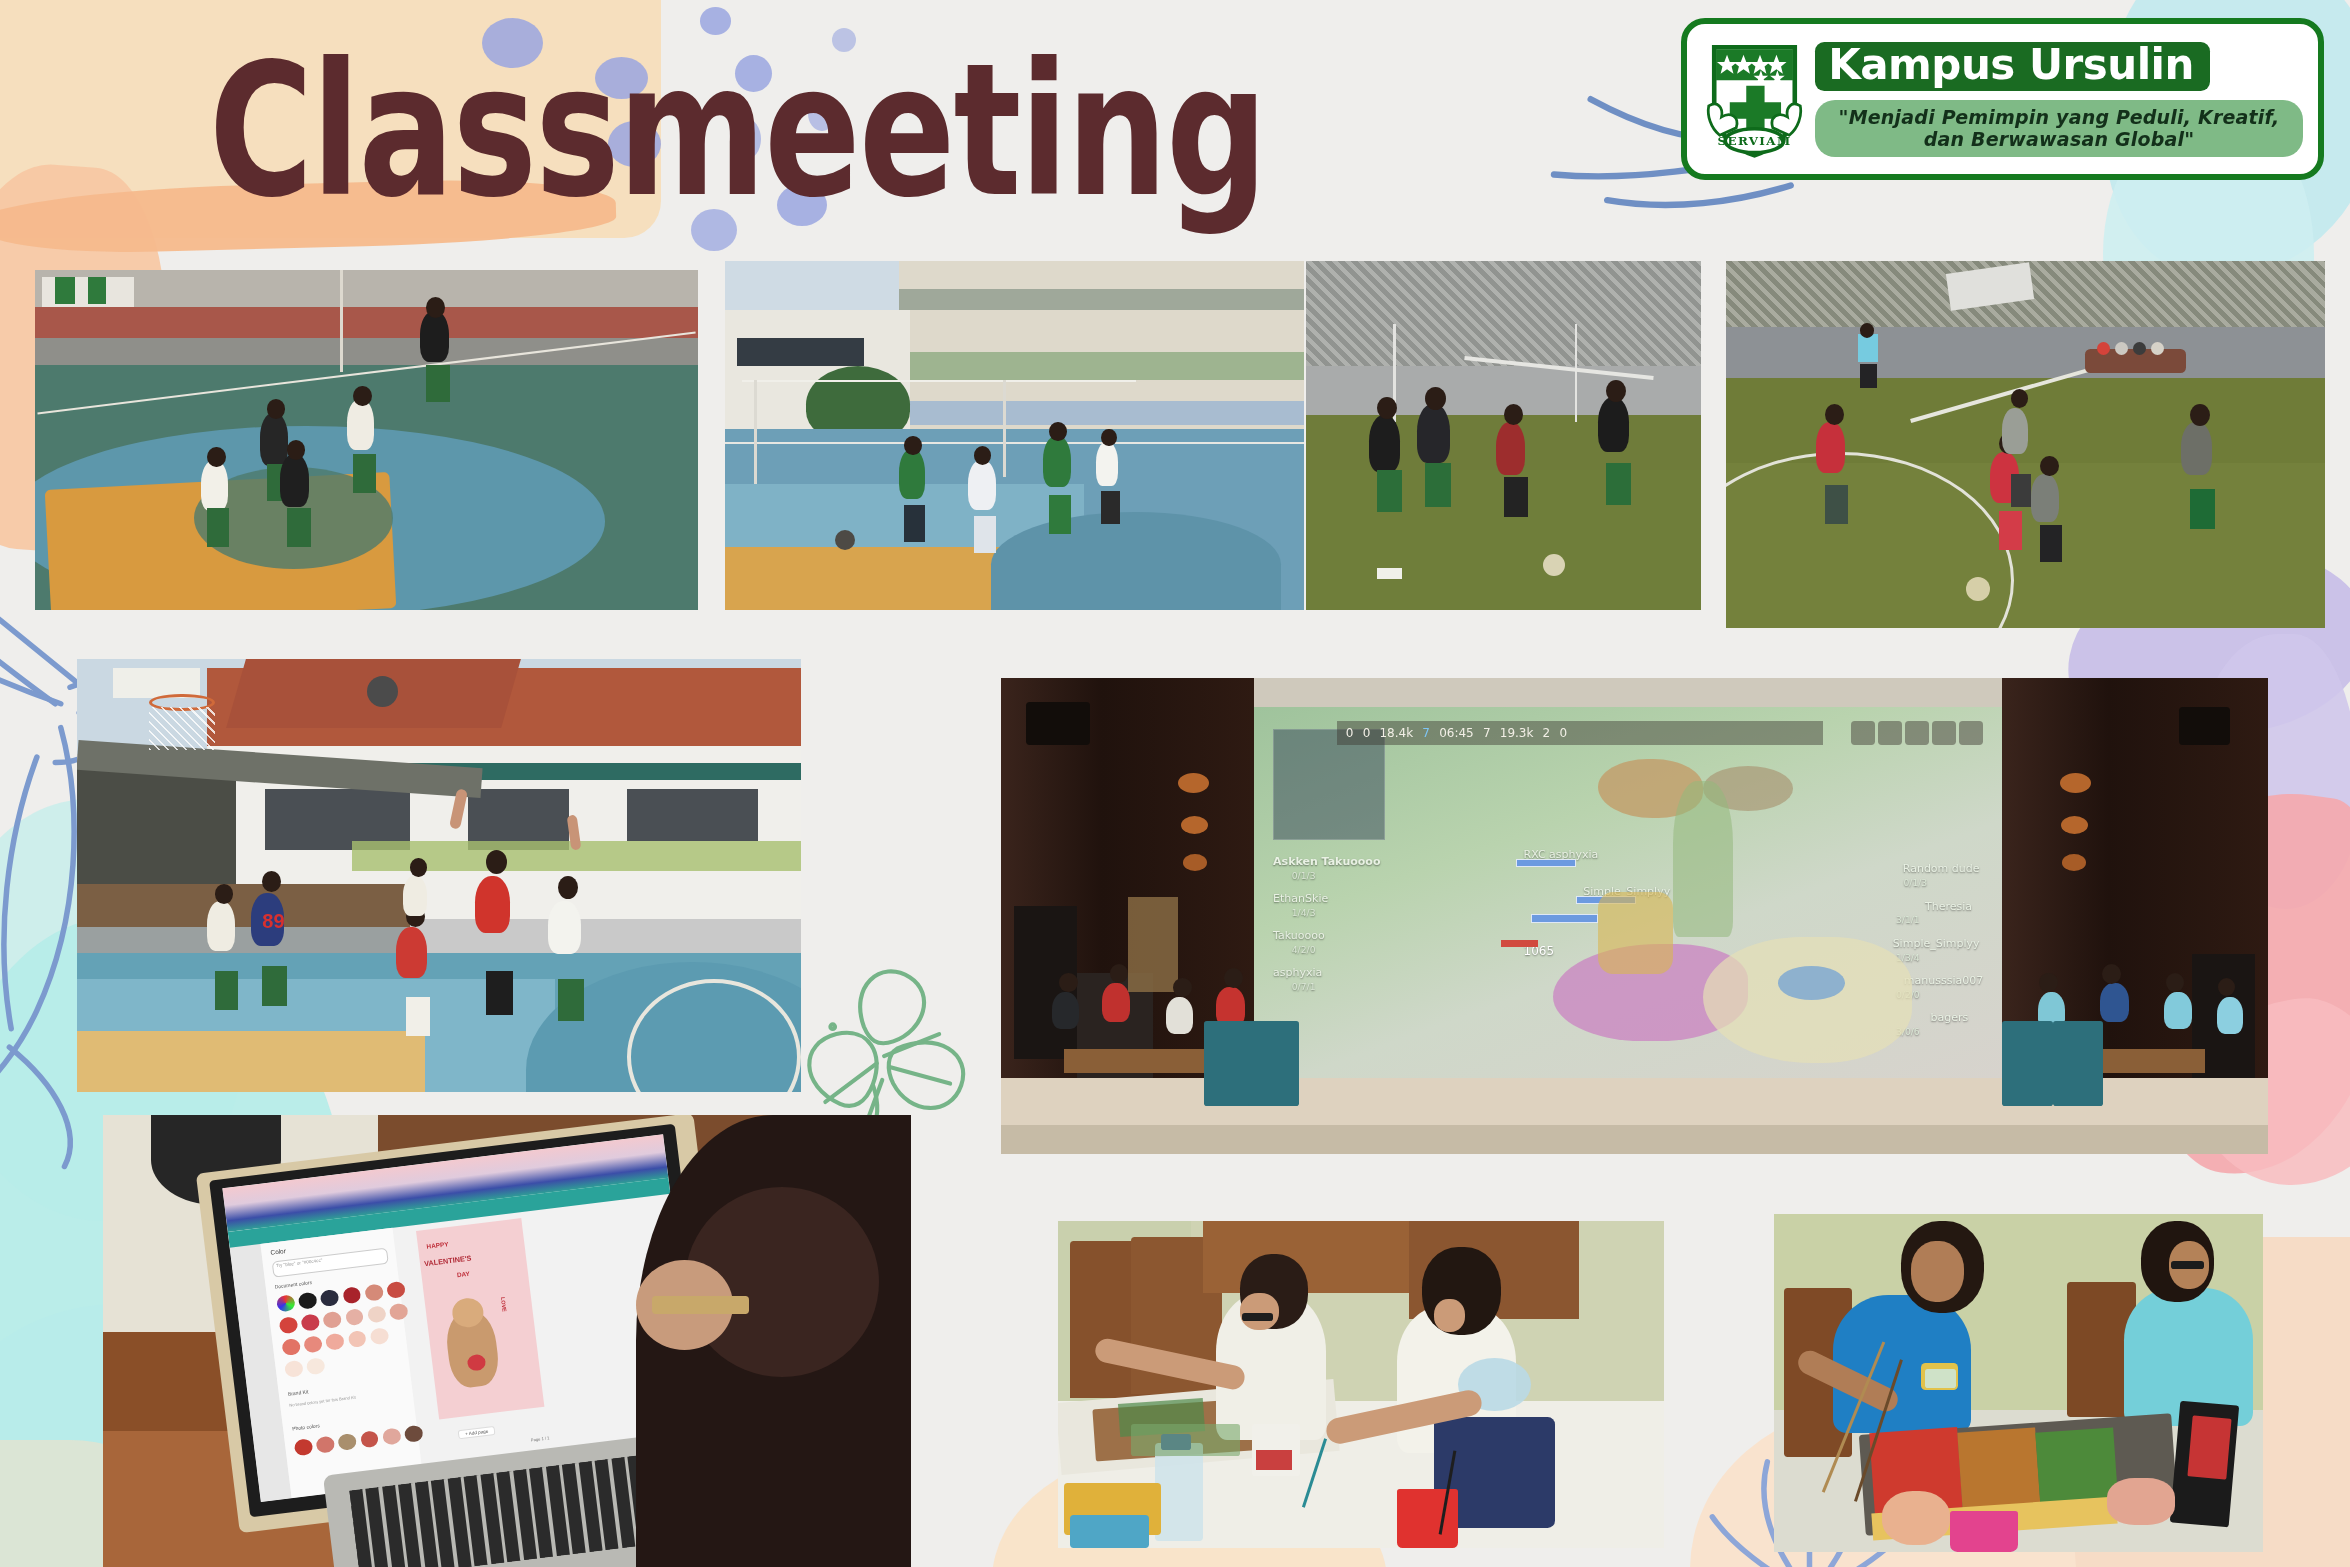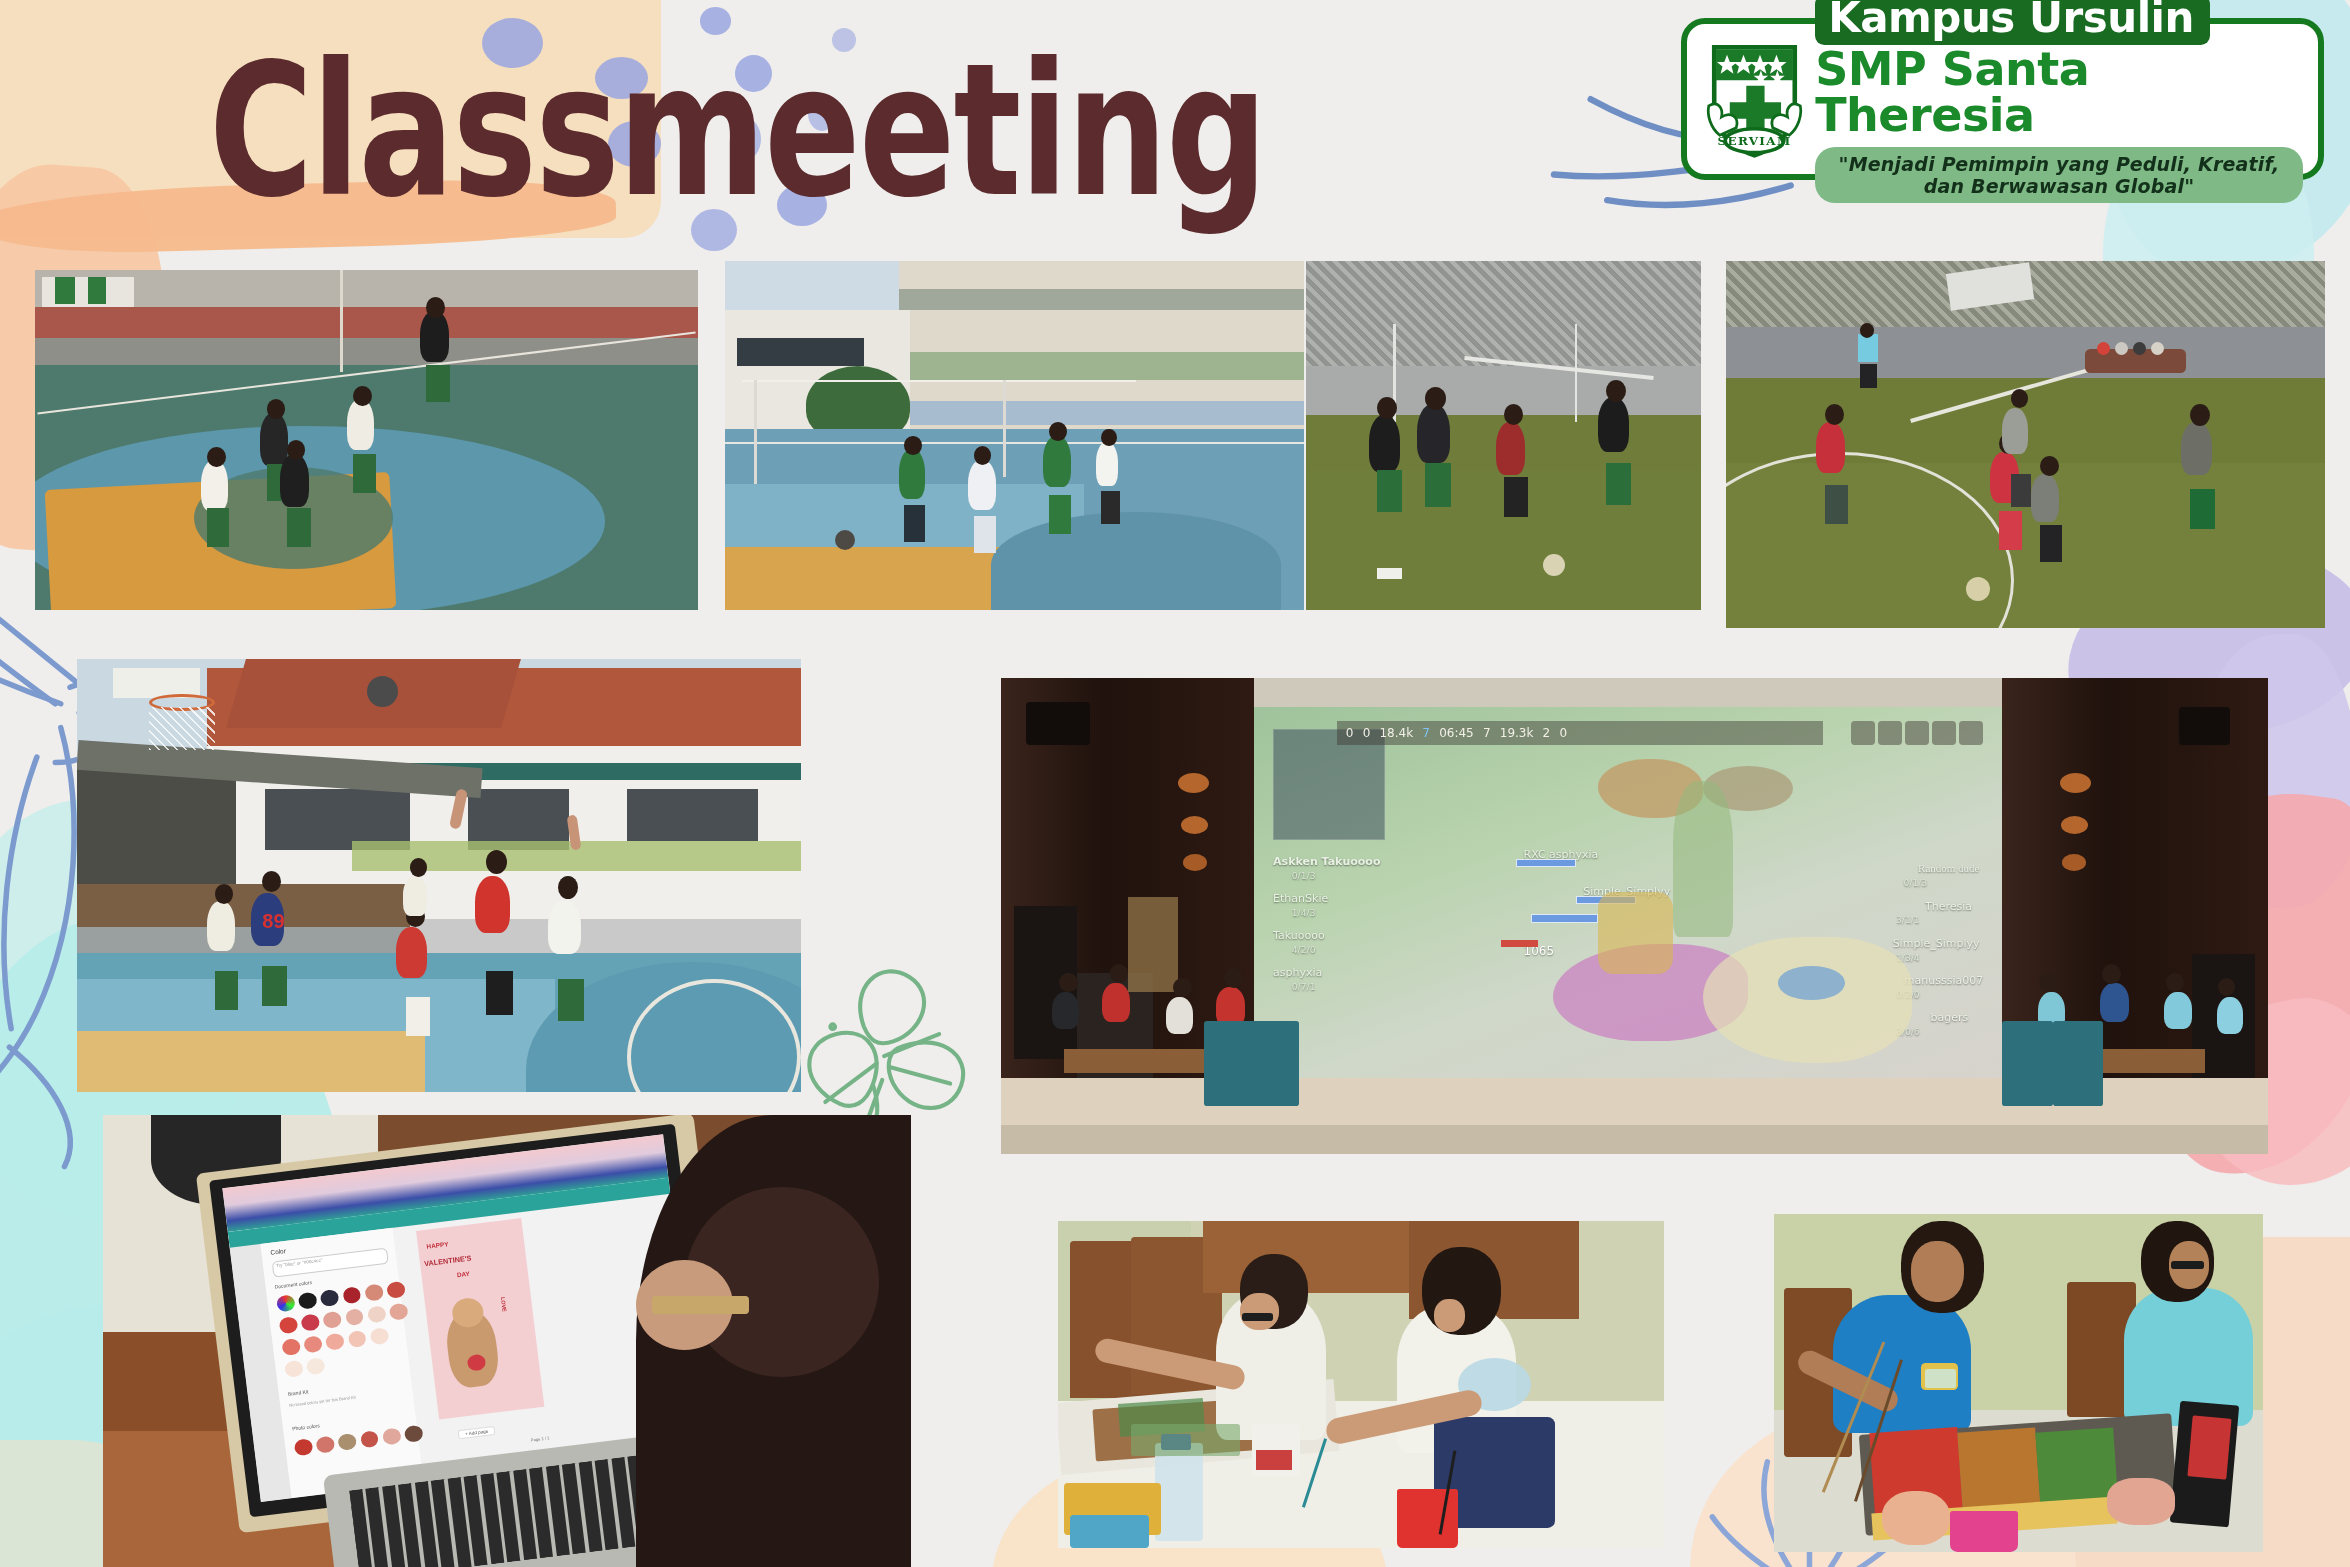--- a/index.html
+++ b/index.html
@@ -305,21 +305,20 @@
       <polygon points="81,33 83,39 89,39 84,43 86,49 81,45 76,49 78,43 73,39 79,39"></polygon>
     </g>
     <path d="M47 50 H67 V68 H85 V86 H67 V112 H47 V86 H29 V68 H47 Z" fill="#1b7a27"></path>
     <path d="M6 72 C16 66 22 74 20 84 C30 78 40 84 36 96 L18 104 C8 96 4 82 6 72 Z" fill="#ffffff" stroke="#0e6b1b" stroke-width="3"></path>
     <path d="M106 72 C96 66 90 74 92 84 C82 78 72 84 76 96 L94 104 C104 96 108 82 106 72 Z" fill="#ffffff" stroke="#0e6b1b" stroke-width="3"></path>
     <ellipse cx="56" cy="110" rx="32" ry="13" fill="#ffffff" stroke="#0e6b1b" stroke-width="4"></ellipse>
     <text x="56" y="115" font-family="DejaVu Serif, serif" font-size="13" font-weight="bold" fill="#0e6b1b" text-anchor="middle" letter-spacing="1.5">SERVIAM</text>
   </svg>
   <div class="logo-text">
     <div class="logo-line1">Kampus Ursulin</div>
-    <div class="logo-line2">SMP Santa Theresia</div>
     <div class="logo-motto">"Menjadi Pemimpin yang Peduli, Kreatif, dan Berwawasan Global"</div>
   </div>
 </div>
 
 <div class="photo" style="left:35px;top:270px;width:663px;height:340px;">
   <div class="ph-inner">
     <div class="band" style="left:0;top:0;right:0;height:28%;background:#8d8d88;"></div>
     <div class="band" style="left:0;top:0;right:0;height:11%;background:#b8b4ac;"></div>
     <div class="band" style="left:0;top:11%;right:0;height:9%;background:#a8574a;"></div>
     <div class="band" style="left:0;top:20%;right:0;height:10%;background:#8f8f8a;"></div>
@@ -559,21 +558,21 @@
 
       <div class="pname" style="left:2.5%;top:40%;font-weight:bold;">Askken Takuoooo</div>
       <div class="pname pkda" style="left:5%;top:44%;">0/1/3</div>
       <div class="pname" style="left:2.5%;top:50%;">EthanSkie</div>
       <div class="pname pkda" style="left:5%;top:54%;">1/4/3</div>
       <div class="pname" style="left:2.5%;top:60%;">Takuoooo</div>
       <div class="pname pkda" style="left:5%;top:64%;">4/2/0</div>
       <div class="pname" style="left:2.5%;top:70%;">asphyxia</div>
       <div class="pname pkda" style="left:5%;top:74%;">0/7/1</div>
 
-      <div class="pname" style="right:3%;top:42%;font-family:Liberation Serif, serif;">Random dude</div>
+      <div class="pname" style="right:3%;top:42%;">Random dude</div>
       <div class="pname pkda" style="right:10%;top:46%;">0/1/3</div>
       <div class="pname" style="right:4%;top:52%;">Theresia</div>
       <div class="pname pkda" style="right:11%;top:56%;">3/1/1</div>
       <div class="pname" style="right:3%;top:62%;">Simple_Simplyy</div>
       <div class="pname pkda" style="right:11%;top:66%;">1/3/4</div>
       <div class="pname" style="right:2.5%;top:72%;">manusssia007</div>
       <div class="pname pkda" style="right:11%;top:76%;">0/2/0</div>
       <div class="pname" style="right:4.5%;top:82%;">bagers</div>
       <div class="pname pkda" style="right:11%;top:86%;">3/0/6</div>
 

